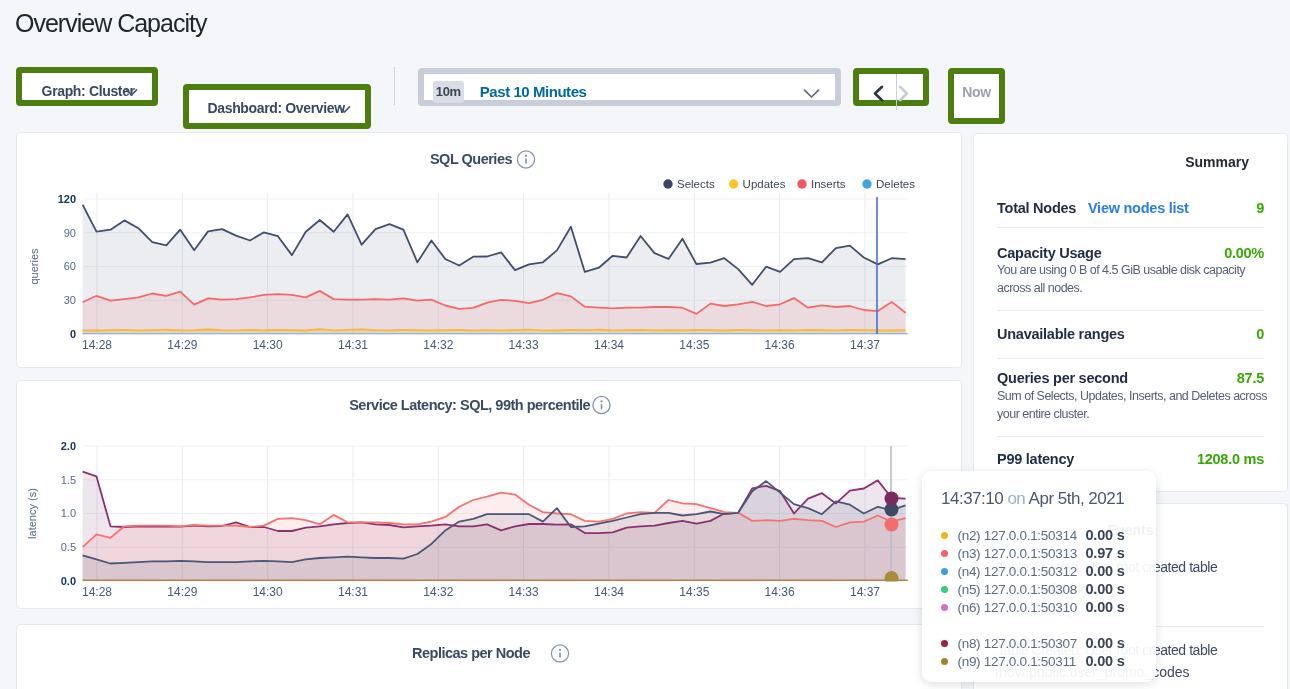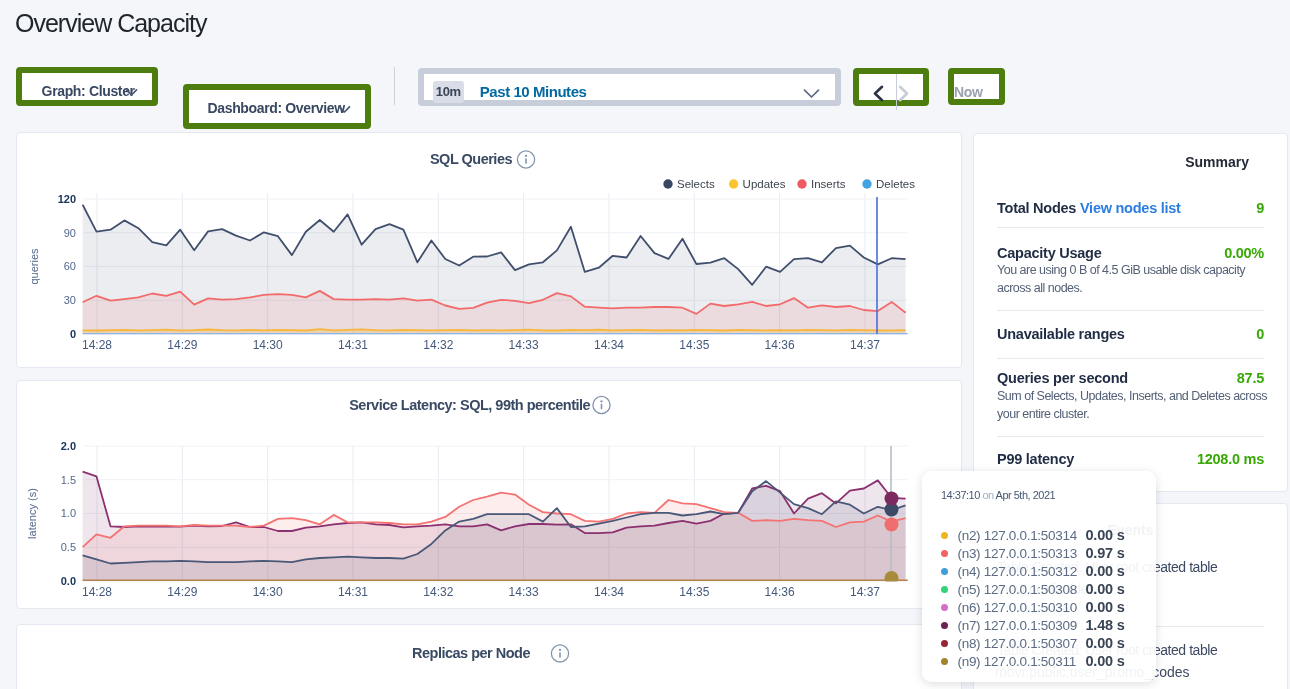--- a/index.html
+++ b/index.html
@@ -49,21 +49,21 @@
 </div>
 <div class="btn" style="left:853px;top:67.5px;width:75.6px;height:38.5px">
   <div class="abs" style="left:37.3px;top:0;width:1px;height:36.5px;background:#c7cdd9"></div>
   <svg style="position:absolute;left:13.5px;top:11px" width="11" height="17">
       <path d="M9 1.8 L2 8.5 L9 15.2" stroke="#2b3547" stroke-width="2.6" fill="none" stroke-linecap="round" stroke-linejoin="round"></path>
     </svg>
   <svg style="position:absolute;right:13.5px;top:11px" width="11" height="17">
       <path d="M2 1.8 L9 8.5 L2 15.2" stroke="#c6ccd8" stroke-width="2.6" fill="none" stroke-linecap="round" stroke-linejoin="round"></path>
     </svg>
 </div>
-<div class="btn" style="left:948px;top:67.5px;width:57px;height:37px;color:#9aa2b1;text-align:left;line-height:36px">Now</div>
+<div class="btn" style="left:948px;top:67.5px;width:57px;height:56px;color:#9aa2b1;text-align:center;line-height:36px">Now</div>
 
 <div class="card" style="left:16px;top:132px;width:946px;height:236px"></div>
 <div class="card" style="left:16px;top:380px;width:946px;height:229px"></div>
 <div class="card" style="left:16px;top:624px;width:946px;height:120px"></div>
 <div class="card" style="left:973px;top:133px;width:315px;height:359px"></div>
 <div class="card" style="left:973px;top:503px;width:315px;height:240px"></div>
 
 <svg class="abs" style="left:16px;top:132px" width="946" height="236" viewBox="0 0 946 236">
 <clipPath id="c1">
       <rect x="66" y="58" width="828" height="144.5"></rect>
@@ -191,21 +191,21 @@
       <text x="455" y="34" text-anchor="middle">Replicas per Node</text>
     </g>
 <g transform="translate(544,29.5)">
 <circle r="8.6" fill="none" stroke="#8395ad" stroke-width="1.3"></circle>
 <circle cy="-3.6" r="1.15" fill="#8395ad"></circle>
       <rect x="-0.8" y="-1.2" width="1.6" height="5.6" rx="0.8" fill="#8395ad"></rect>
 </g>
 </svg>
 
 <div class="abs" style="left:973px;top:154px;width:276px;text-align:right;font-size:14px;font-weight:bold;color:#242a35">Summary</div>
-<div class="srow" style="top:200px">Total Nodes <a style="color:#2a7de2;text-decoration:none;margin-left:0">View nodes list</a><span class="gval">9</span></div>
+<div class="srow" style="top:200px">Total Nodes <a style="color:#2a7de2;text-decoration:none;margin-left:8px">View nodes list</a><span class="gval">9</span></div>
 <div class="sdiv" style="top:227px"></div>
 <div class="srow" style="top:245px">Capacity Usage<span class="gval">0.00%</span></div>
 <div class="sdesc" style="top:262px">You are using 0 B of 4.5 GiB usable disk capacity<br>across all nodes.</div>
 <div class="sdiv" style="top:310px"></div>
 <div class="srow" style="top:326px">Unavailable ranges<span class="gval">0</span></div>
 <div class="sdiv" style="top:358px"></div>
 <div class="srow" style="top:370px">Queries per second<span class="gval">87.5</span></div>
 <div class="sdesc" style="top:388px">Sum of Selects, Updates, Inserts, and Deletes across<br>your entire cluster.</div>
 <div class="sdiv" style="top:436px"></div>
 <div class="srow" style="top:451px">P99 latency<span class="gval">1208.0 ms</span></div>
@@ -213,21 +213,21 @@
 <div class="abs" style="left:973px;top:522px;width:315px;text-align:center;font-size:14px;font-weight:bold;color:#394455">Events</div>
 <div class="erow" style="top:559px">Table Created: User root created table</div>
 <div class="erow" style="top:581px">movr.public.rides</div>
 <div class="erow" style="top:603px;font-size:13px;color:#8da3b5">21 minutes ago</div>
 <div class="sdiv" style="top:625.6px"></div>
 <div class="erow" style="top:642px">Table Created: User root created table</div>
 <div class="erow" style="top:664px;left:995px;letter-spacing:0px">movr.public.user_promo_codes</div>
 
 <div class="abs" style="left:921.5px;top:471px;width:234.5px;height:210.5px;background:rgba(255,255,255,0.93);
   border-radius:10px;box-shadow:0 2px 10px rgba(60,70,90,0.18)">
-<div class="abs" style="left:19.5px;top:18px;font-size:11px;color:#475872;letter-spacing:-0.5px">14:37:10 <span style="color:#9fb0c4">on</span> Apr 5th, 2021</div>
+<div class="abs" style="left:19.5px;top:18px;font-size:17px;color:#475872;letter-spacing:-0.5px">14:37:10 <span style="color:#9fb0c4">on</span> Apr 5th, 2021</div>
     <div class="trow" style="top:55.5px">
       <span class="tdot" style="background:#edb620"></span>
       <span class="tlab">(n2) 127.0.0.1:50314</span>
       <span class="tval">0.00 s</span>
     </div>
     <div class="trow" style="top:73.5px">
       <span class="tdot" style="background:#f16464"></span>
       <span class="tlab">(n3) 127.0.0.1:50313</span>
       <span class="tval">0.97 s</span>
     </div>
@@ -239,25 +239,20 @@
     <div class="trow" style="top:109.5px">
       <span class="tdot" style="background:#33d17a"></span>
       <span class="tlab">(n5) 127.0.0.1:50308</span>
       <span class="tval">0.00 s</span>
     </div>
     <div class="trow" style="top:127.5px">
       <span class="tdot" style="background:#d36fc6"></span>
       <span class="tlab">(n6) 127.0.0.1:50310</span>
       <span class="tval">0.00 s</span>
     </div>
-    <div class="trow" style="top:145.5px">
-      <span class="tdot" style="background:#6d2254"></span>
-      <span class="tlab">(n7) 127.0.0.1:50309</span>
-      <span class="tval">1.48 s</span>
-    </div>
     <div class="trow" style="top:163.5px">
       <span class="tdot" style="background:#97253a"></span>
       <span class="tlab">(n8) 127.0.0.1:50307</span>
       <span class="tval">0.00 s</span>
     </div>
     <div class="trow" style="top:181.5px">
       <span class="tdot" style="background:#a3842e"></span>
       <span class="tlab">(n9) 127.0.0.1:50311</span>
       <span class="tval">0.00 s</span>
     </div>

